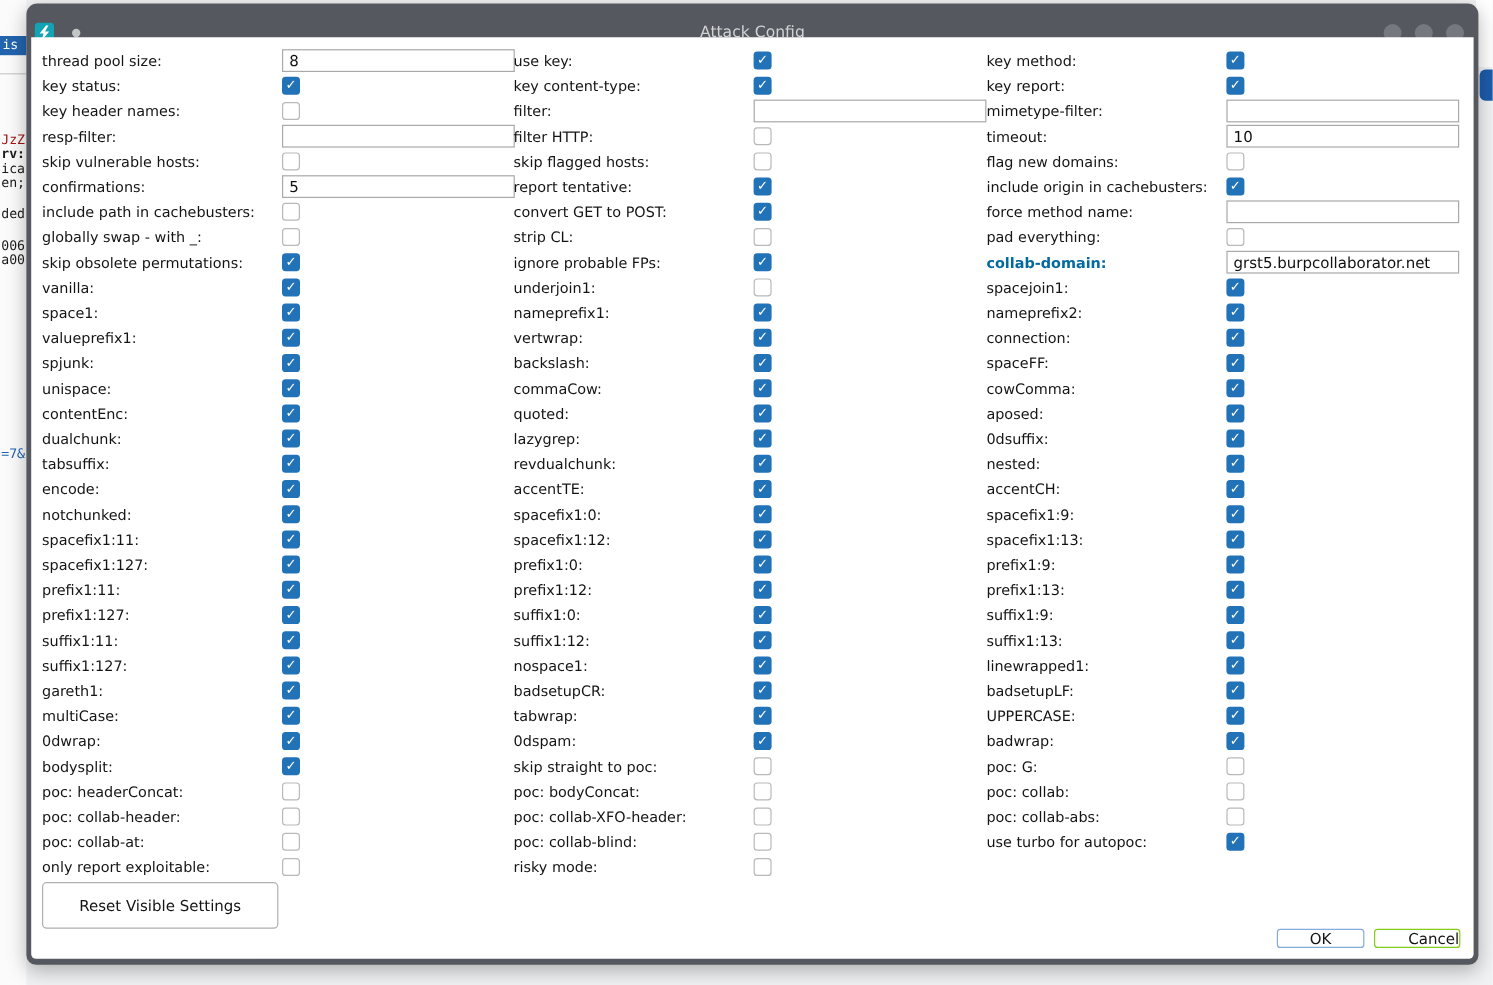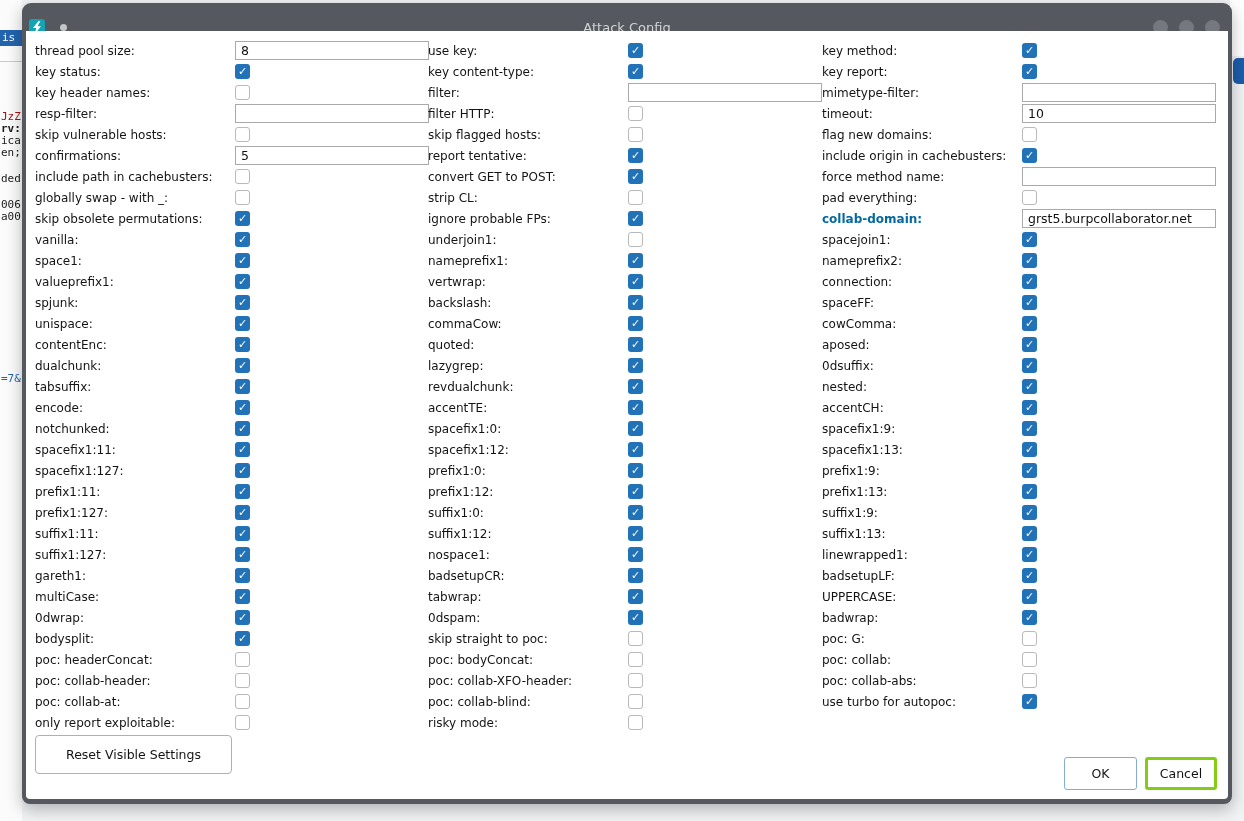--- a/index.html
+++ b/index.html
@@ -48,23 +48,23 @@
   .ck{color:#fff;font-size:11px;font-weight:bold;line-height:1;transform:translateY(-0.5px);}
 
   .tin{width:194px;height:19px;box-sizing:border-box;border:1px solid #a9a9a9;border-radius:0;
     font-family:"DejaVu Sans","Liberation Sans",sans-serif;font-size:12.5px;color:#111;
     padding:0 5px;background:#fff;outline:none;}
 
   .reset-btn{margin-top:2px;width:197px;height:39px;background:#fff;border:1px solid #b0b0b0;
     border-radius:4px;font-family:inherit;font-size:12.5px;color:#141414;}
 
   #footer{position:absolute;right:11px;bottom:9px;display:flex;gap:8px;}
-  .btn{height:33px;background:#fff;border-radius:3px;font-family:inherit;font-size:12.5px;color:#141414;padding:0 0;}
+  .btn{height:16px;background:#fff;border-radius:3px;font-family:inherit;font-size:12.5px;color:#141414;padding:0 0;}
   #ok-btn{width:73px;border:1px solid #84abda;}
-  #cancel-btn{width:72px;border:3px solid #84cc16;}
+  #cancel-btn{width:72px;border:1px solid #84cc16;text-align:right;}
 </style>
 </head>
 <body>
 
 <div id="bg-left">
     <span class="frag" style="top: 2px; color: rgb(26, 26, 26); margin-left: 24px;">cle</span>
     <span class="frag bar" style="top: 30px; color: rgb(255, 255, 255); background: rgb(34, 100, 174);">is c</span>
     <span class="frag" style="top: 98px; color: rgb(26, 26, 26); padding-left: 44px;">ecu</span>
     <span class="frag" style="top: 110px; color: rgb(160, 18, 18);">JzZ</span>
     <span class="frag" style="top: 122px; color: rgb(26, 26, 26); font-weight: bold;">rv:</span>

